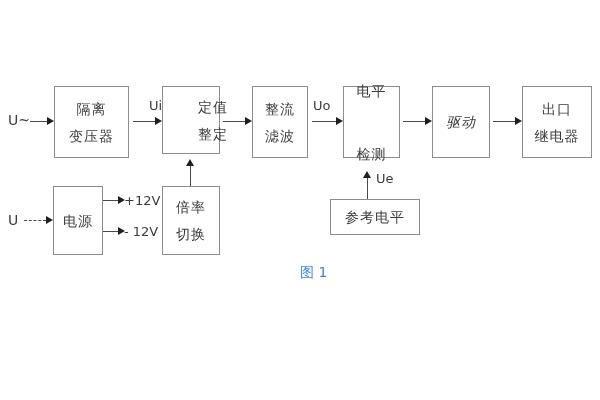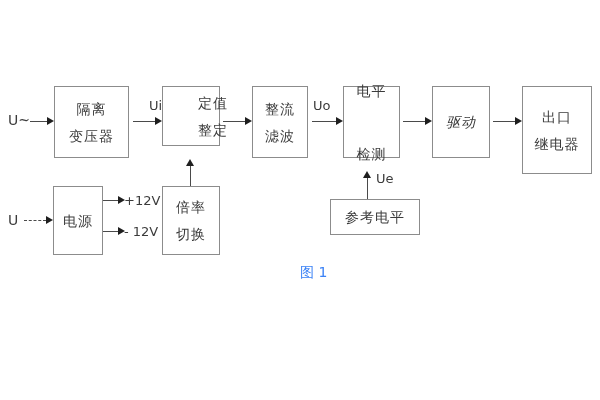--- a/index.html
+++ b/index.html
@@ -87,21 +87,21 @@
     <span class="ln">隔离</span>
     <span class="ln">变压器</span>
   </div>
 
   <div class="lbl" style="left:149px;top:99px;">Ui</div>
   <div class="arrow-h" style="left:133px;top:117px;width:29px;">
     <div class="shaft" style="width:22px;"></div>
     <div class="head" style="left:22px;"></div>
   </div>
 
-  <div class="block" style="left:162px;top:86px;width:58px;height:60px;padding-left:44px;">
+  <div class="block" style="left:162px;top:86px;width:58px;height:68px;padding-left:44px;">
     <span class="ln">定值</span>
     <span class="ln">整定</span>
   </div>
 
   <div class="arrow-h" style="left:223px;top:117px;width:29px;">
     <div class="shaft" style="width:22px;"></div>
     <div class="head" style="left:22px;"></div>
   </div>
 
   <div class="block" style="left:252px;top:86px;width:56px;height:72px;">
@@ -127,21 +127,21 @@
 
   <div class="block" style="left:432px;top:86px;width:58px;height:72px;font-style:italic;">
     <span class="ln">驱动</span>
   </div>
 
   <div class="arrow-h" style="left:493px;top:117px;width:29px;">
     <div class="shaft" style="width:22px;"></div>
     <div class="head" style="left:22px;"></div>
   </div>
 
-  <div class="block" style="left:522px;top:86px;width:70px;height:88px;text-align:right;">
+  <div class="block" style="left:522px;top:86px;width:70px;height:72px;text-align:right;">
     <span class="ln">出口</span>
     <span class="ln">继电器</span>
   </div>
 
   <div class="lbl big" style="left:8px;top:213px;">U</div>
   <div class="arrow-h dashed" style="left:24px;top:216px;width:29px;">
     <div class="shaft" style="width:22px;"></div>
     <div class="head" style="left:22px;"></div>
   </div>
 

